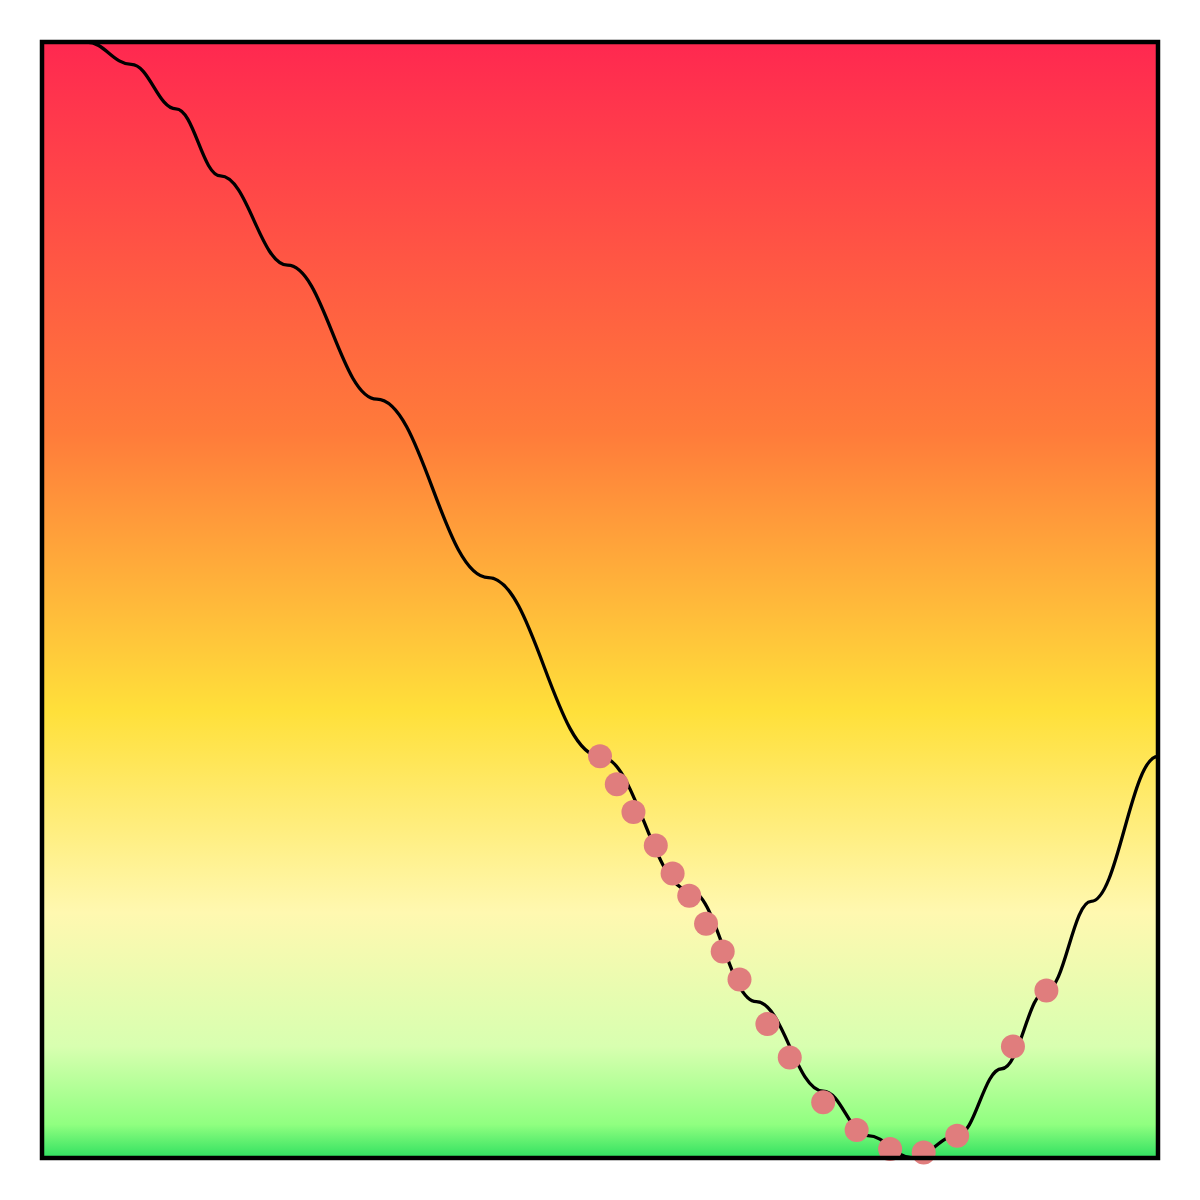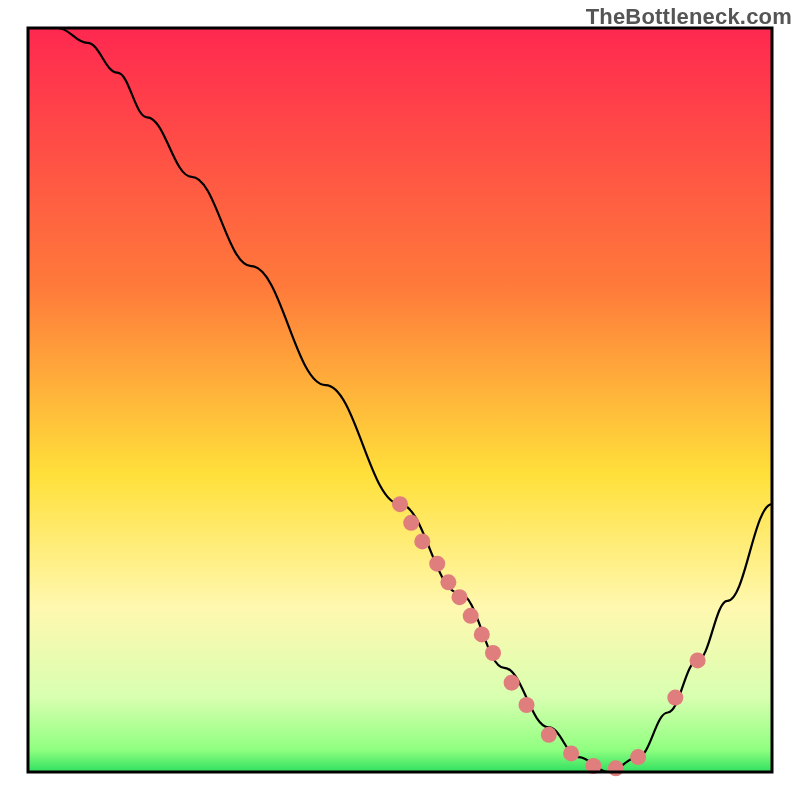--- a/index.html
+++ b/index.html
@@ -36,21 +36,20 @@
   }
   .plot-region {
     
   }
 </style>
 </head>
 <body>
 
 <div class="chart-container">
 
-  <div class="watermark">TheBottleneck.com</div>
 
   <svg class="plot" viewBox="0 0 800 800">
     <defs>
       <linearGradient id="bg-grad" x1="0" y1="0" x2="0" y2="1">
 
       <stop offset="0.0%" stop-color="#ff2850"></stop>
           <stop offset="35.0%" stop-color="#ff7b3a"></stop>
           <stop offset="60.0%" stop-color="#ffe03a"></stop>
           <stop offset="78.0%" stop-color="#fff8b0"></stop>
           <stop offset="90.0%" stop-color="#d8ffb0"></stop>

